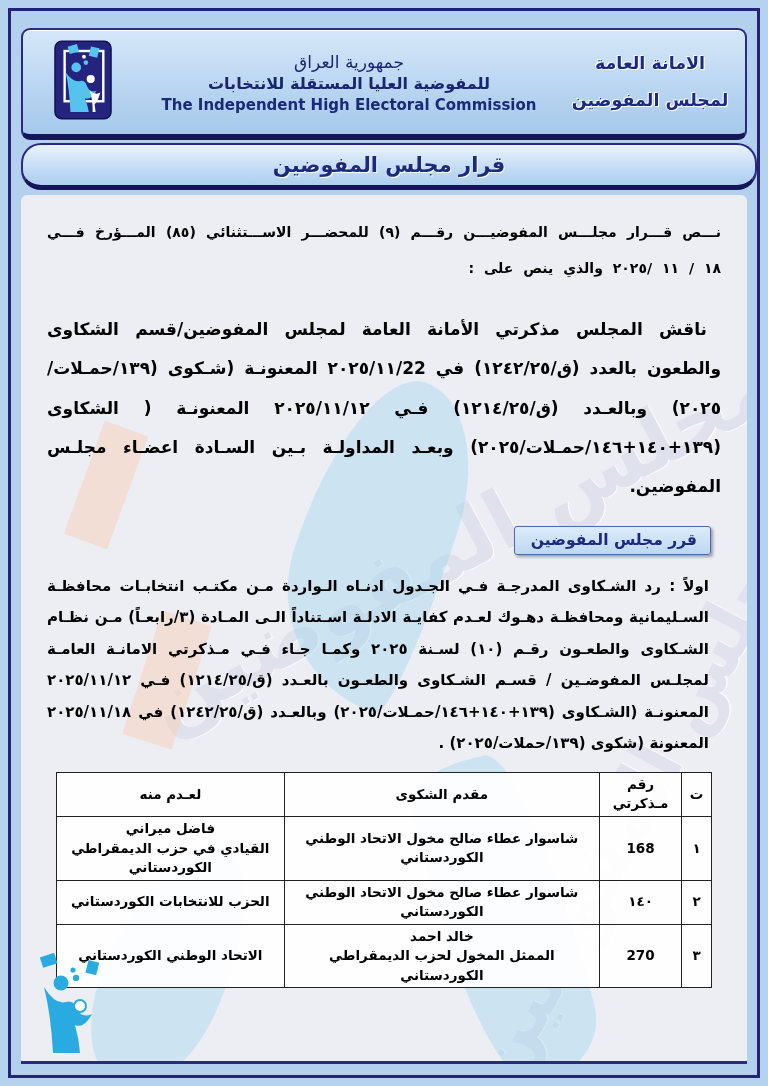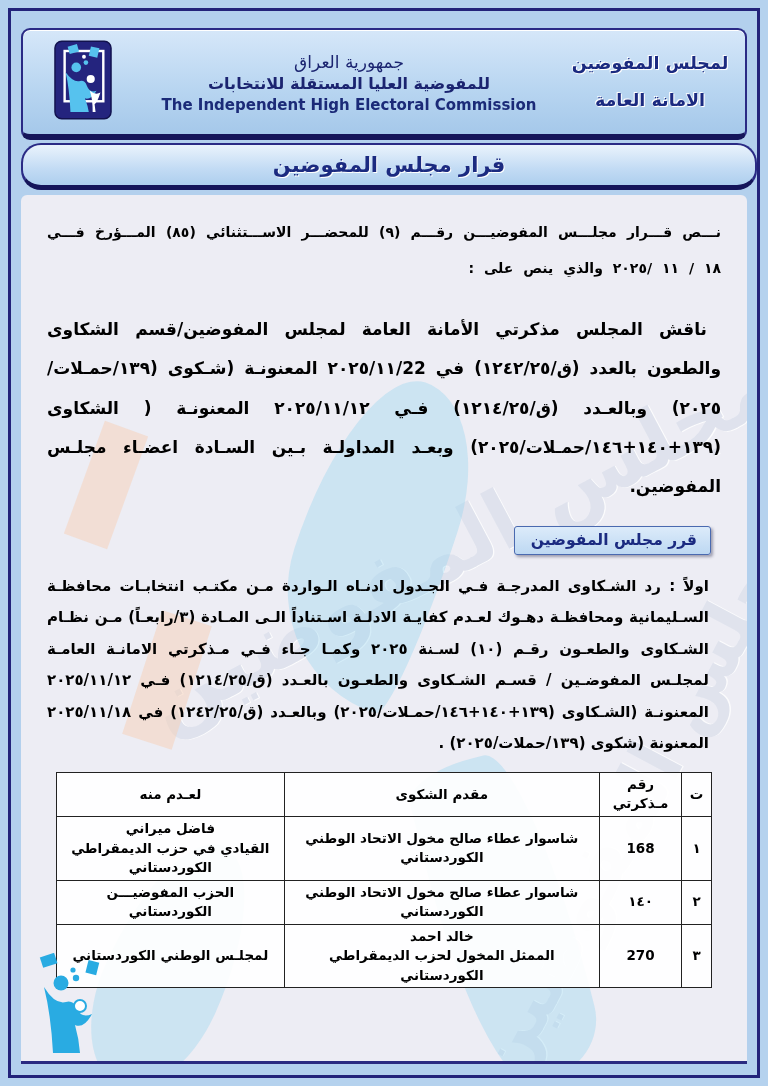--- a/index.html
+++ b/index.html
@@ -74,22 +74,22 @@
   .bottom-logo{position:absolute;left:10px;bottom:4px;z-index:3;}
 </style>
 </head>
 <body>
 
 <div class="page">
   <div class="frame">
 
     <div class="header-box">
       <div class="hdr-right">
+        <div>الامانة العامة</div>
         <div>لمجلس المفوضين</div>
-        <div>الامانة العامة</div>
       </div>
       <div class="hdr-center">
         <div class="cal1">جمهورية العراق</div>
         <div class="cal2">للمفوضية العليا المستقلة للانتخابات</div>
         <div class="english">The Independent High Electoral Commission</div>
       </div>
       <div class="logo-wrap">
         <span>
           <svg width="58" height="80" viewBox="0 0 60 82">
             <rect x="1" y="1" width="58" height="80" rx="7" fill="#24247e" stroke="#12124e" stroke-width="1.5"></rect>
@@ -147,28 +147,28 @@
               <td>١</td>
               <td>168</td>
               <td>شاسوار عطاء صالح مخول الاتحاد الوطني الكوردستاني</td>
               <td>فاضل ميراني
 القيادي في حزب الديمقراطي الكوردستاني</td>
             </tr>
             <tr>
               <td>٢</td>
               <td>١٤٠</td>
               <td>شاسوار عطاء صالح مخول الاتحاد الوطني الكوردستاني</td>
-              <td>الحزب المفوضيـــن الكوردستاني</td>
+              <td>الحزب للانتخابات الكوردستاني</td>
             </tr>
             <tr>
               <td>٣</td>
               <td>270</td>
               <td>خالد احمد
 الممثل المخول لحزب الديمقراطي الكوردستاني</td>
-              <td>لمجلـس الوطني الكوردستاني</td>
+              <td>الاتحاد الوطني الكوردستاني</td>
             </tr>
           </tbody>
         </table>
 
         
         
         
       </div>
 
       <div class="bottom-logo">

